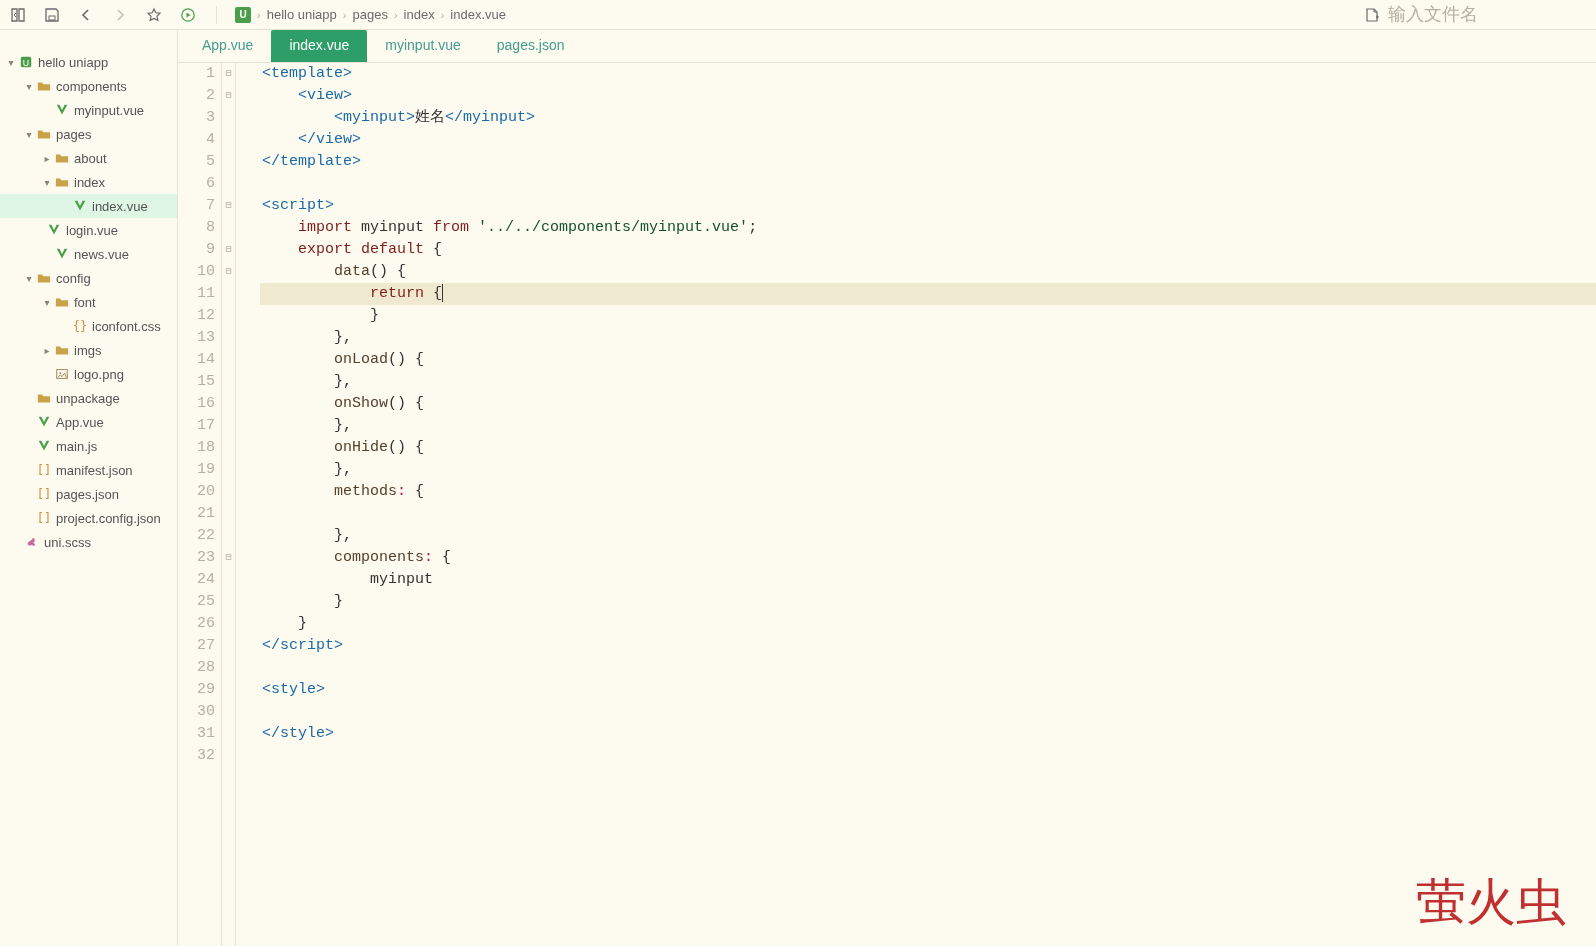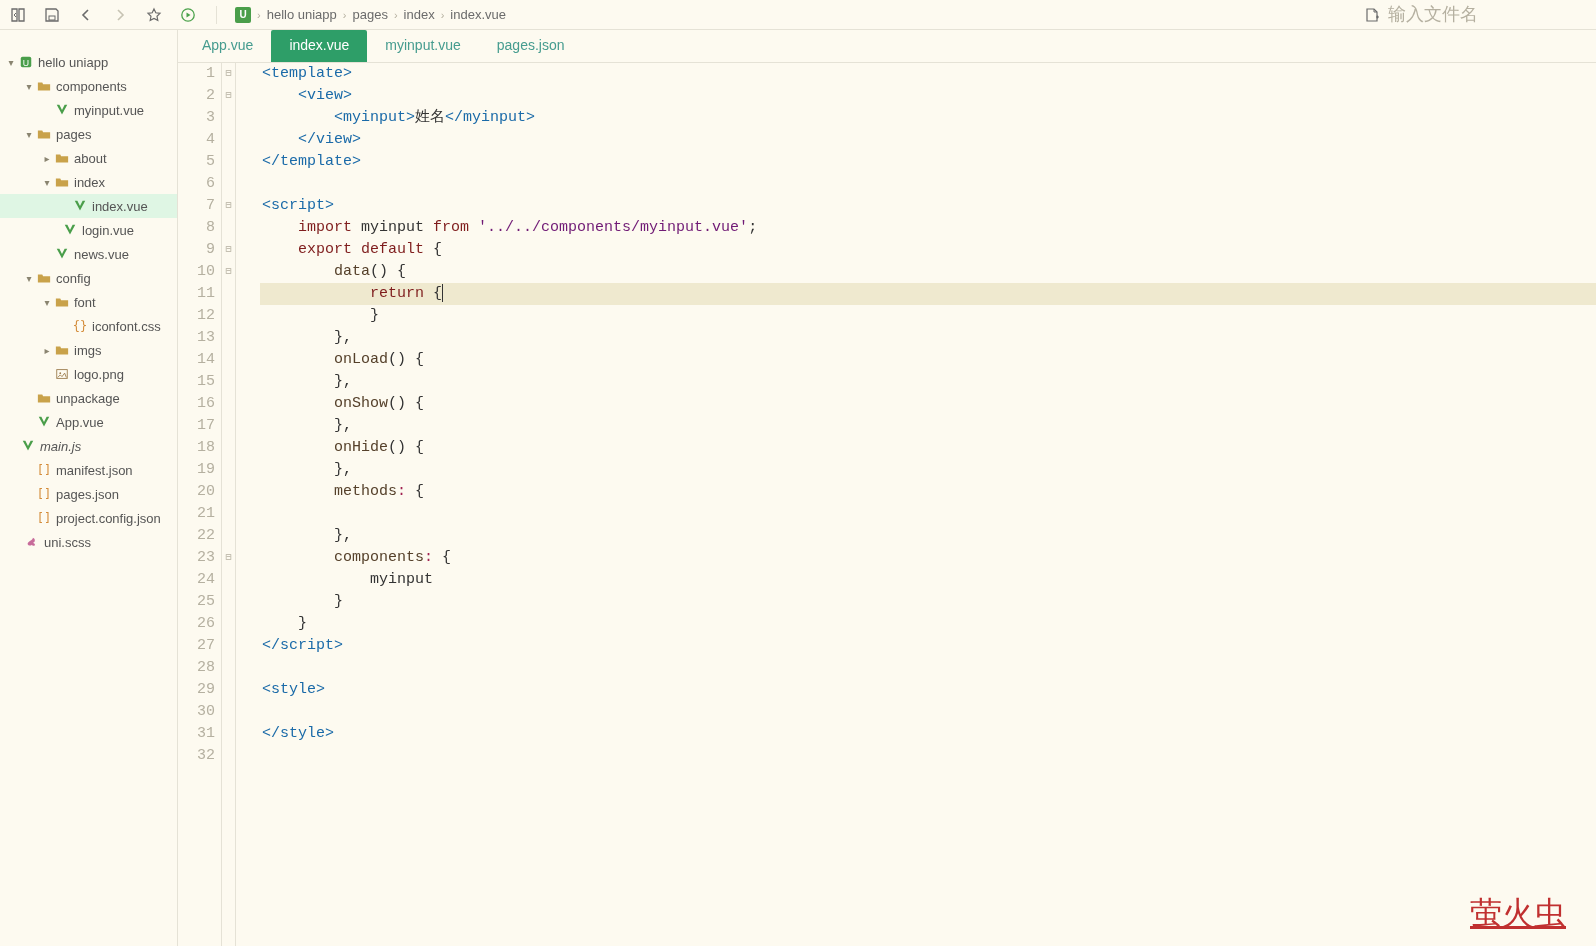--- a/index.html
+++ b/index.html
@@ -151,33 +151,32 @@
   position:relative;
 }
 .code-line { height:22px; padding-left:2px;margin-left:24px; }
 .code-line.hl { background:#efe9cf; }
 .gutter-line, .fold-line { height:22px; }
 
 
 .tk-tag { color:#1a6aa8; }
 .tk-kw  { color:#7f1d1d; font-weight:500; }
 .tk-fn  { color:#55402a; }
-.tk-str { color:#701a75; }
+.tk-str { color:#14532d; }
 .tk-txt { color:#333; }
 .tk-op  { color:#a02050; }
 
 .watermark {
   position:absolute;
   right: 30px;
   bottom: 10px;
-  font-size: 32px;
+  font-size: 50px;
   color:#c03030;
   font-family: "STKaiti","KaiTi",serif;
   pointer-events:none;
-  text-decoration:underline;
 }
 </style>
 </head>
 <body>
 
 <div class="toolbar">
   <div class="icon-btn">
     <svg viewBox="0 0 16 16">
         <path d="M2 2h5v12H2zM9 2h5v12H9z" fill="none" stroke="currentColor" stroke-width="1.3"></path>
         <path d="M4 8l2-2M4 8l2 2" stroke="currentColor" fill="none"></path>
@@ -295,21 +294,21 @@
       </div>
       <div class="tree-row selected" style="padding-left: 58px;">
         <span class="arrow"></span>
         <span class="fi fi-vue">
           <svg width="14" height="14" viewBox="0 0 16 16">
             <path d="M2 2l6 11L14 2h-3L8 8 5 2z" fill="#4a9e4a"></path>
           </svg>
         </span>
         <span class="tree-label">index.vue</span>
       </div>
-      <div class="tree-row" style="padding-left: 32px; margin-left: 16px;">
+      <div class="tree-row" style="padding-left: 32px;">
         <span class="arrow"></span>
         <span class="fi fi-vue">
           <svg width="14" height="14" viewBox="0 0 16 16">
             <path d="M2 2l6 11L14 2h-3L8 8 5 2z" fill="#4a9e4a"></path>
           </svg>
         </span>
         <span class="tree-label">login.vue</span>
       </div>
       <div class="tree-row" style="padding-left: 40px;">
         <span class="arrow"></span>
@@ -376,21 +375,21 @@
       </div>
       <div class="tree-row" style="padding-left: 22px;">
         <span class="arrow"></span>
         <span class="fi fi-vue">
           <svg width="14" height="14" viewBox="0 0 16 16">
             <path d="M2 2l6 11L14 2h-3L8 8 5 2z" fill="#4a9e4a"></path>
           </svg>
         </span>
         <span class="tree-label">App.vue</span>
       </div>
-      <div class="tree-row" style="padding-left: 6px; font-style: italic;">
+      <div class="tree-row" style="padding-left: 22px;">
         <span class="arrow"></span>
         <span class="fi fi-vue">
           <svg width="14" height="14" viewBox="0 0 16 16">
             <path d="M2 2l6 11L14 2h-3L8 8 5 2z" fill="#4a9e4a"></path>
           </svg>
         </span>
         <span class="tree-label">main.js</span>
       </div>
       <div class="tree-row" style="padding-left: 22px;">
         <span class="arrow"></span>

